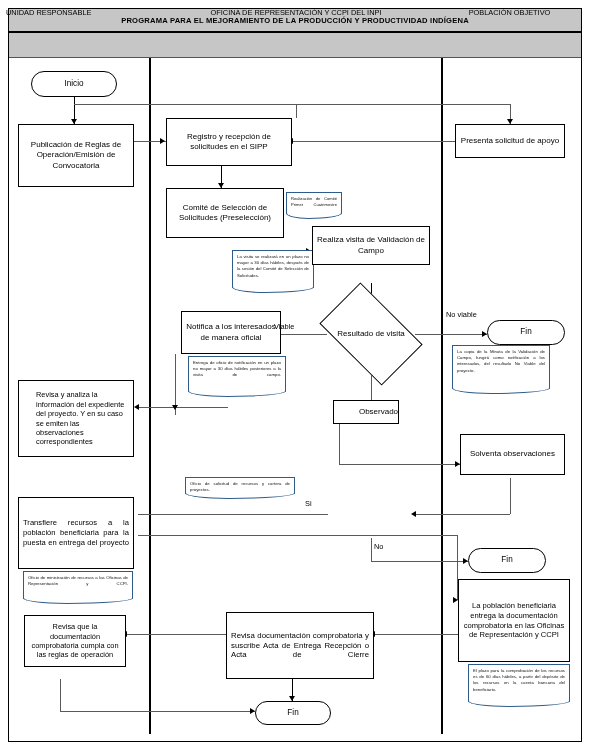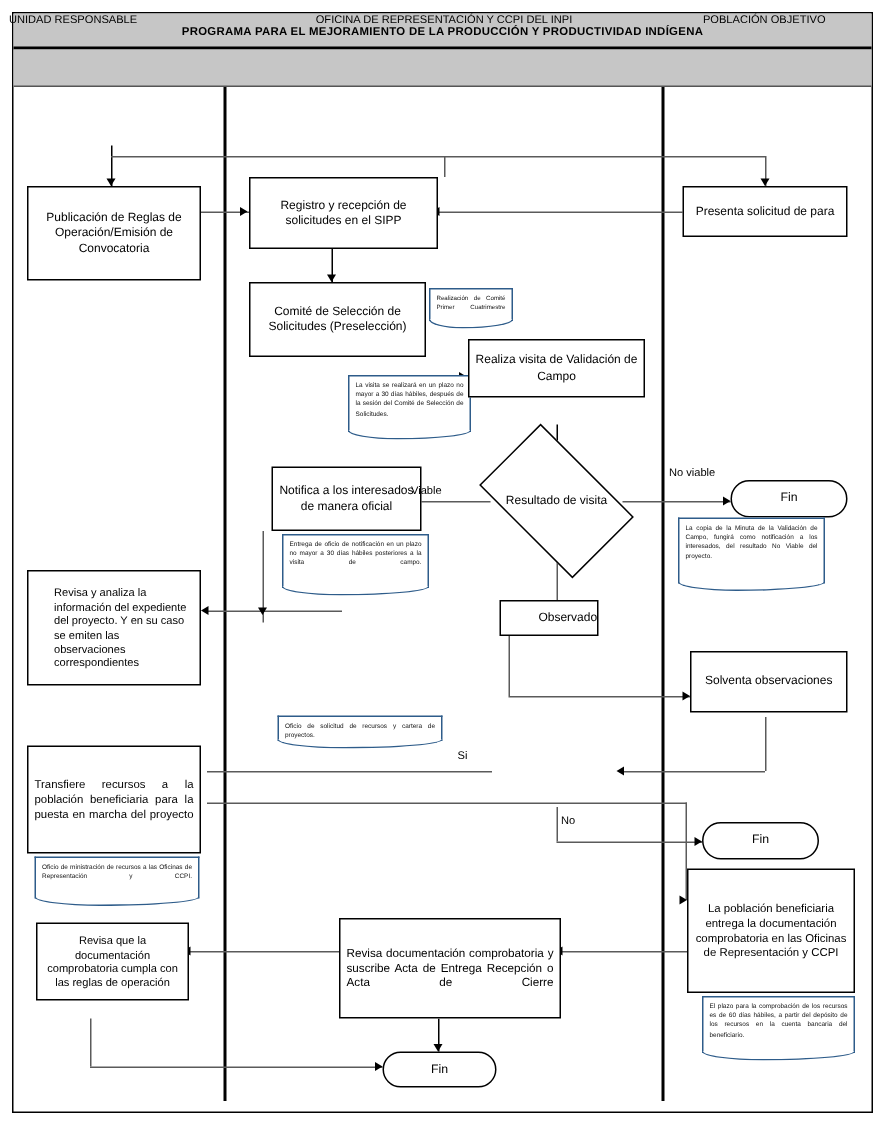--- a/index.html
+++ b/index.html
@@ -145,31 +145,34 @@
   <div class="ln h" style="left:126px;top:634px;width:100px;"></div>
   <div class="arr arr-l" style="left:122px;top:630.5px;"></div>
 
   <div class="lnk v" style="left:292px;top:679px;height:22px;"></div>
   <div class="arr arr-d" style="left:288.5px;top:696px;"></div>
 
   <div class="ln v" style="left:60px;top:679px;height:32px;"></div>
   <div class="ln h" style="left:60px;top:711px;width:195px;"></div>
   <div class="arr arr-r" style="left:250px;top:707.5px;"></div>
 
+  <div class="node term" style="left:31px;top:71px;width:86px;height:26px;">
+    <span>Inicio</span>
+  </div>
 
   <div class="node proc" style="left:18px;top:124px;width:116px;height:63px;">
     <span>Publicación de Reglas de Operación/Emisión de Convocatoria</span>
   </div>
 
   <div class="node proc" style="left:18px;top:380px;width:116px;height:77px;font-size:7.4px;text-align:left;justify-content:flex-start;padding-left:17px;">
     <span>Revisa y analiza la información del expediente del proyecto. Y en su caso se emiten las observaciones correspondientes</span>
   </div>
 
   <div class="node proc just" style="left:18px;top:497px;width:116px;height:72px;font-size:7.6px;">
-    <span>Transfiere recursos a la población beneficiaria para la puesta en marcha del proyecto</span>
+    <span>Transfiere recursos a la población beneficiaria para la puesta en entrega del proyecto</span>
   </div>
   <div class="note" style="left:23px;top:571px;width:110px;height:28px;">Oficio de ministración de recursos a las Oficinas de Representación y CCPI.</div>
 
   <div class="node proc" style="left:24px;top:615px;width:102px;height:52px;font-size:7.4px;">
     <span>Revisa que la documentación comprobatoria cumpla con las reglas de operación</span>
   </div>
 
   <div class="node proc" style="left:166px;top:118px;width:126px;height:48px;">
     <span>Registro y recepción de solicitudes en el SIPP</span>
   </div>
@@ -206,21 +209,21 @@
 
   <div class="node proc" style="left:226px;top:612px;width:148px;height:67px;font-size:7.8px;text-align:justify;text-align-last:justify;">
     <span>Revisa documentación comprobatoria y suscribe Acta de Entrega Recepción o Acta de Cierre</span>
   </div>
 
   <div class="node term" style="left:255px;top:701px;width:76px;height:24px;">
     <span>Fin</span>
   </div>
 
   <div class="node proc" style="left:455px;top:124px;width:110px;height:34px;">
-    <span>Presenta solicitud de para</span>
+    <span>Presenta solicitud de apoyo</span>
   </div>
 
   <div class="node term" style="left:487px;top:320px;width:78px;height:25px;">
     <span>Fin</span>
   </div>
   <div class="note" style="left:452px;top:345px;width:98px;height:44px;">La copia de la Minuta de la Validación de Campo, fungirá como notificación a los interesados, del resultado No Viable del proyecto.</div>
 
   <div class="node proc" style="left:460px;top:434px;width:105px;height:41px;">
     <span>Solventa observaciones</span>
   </div>

